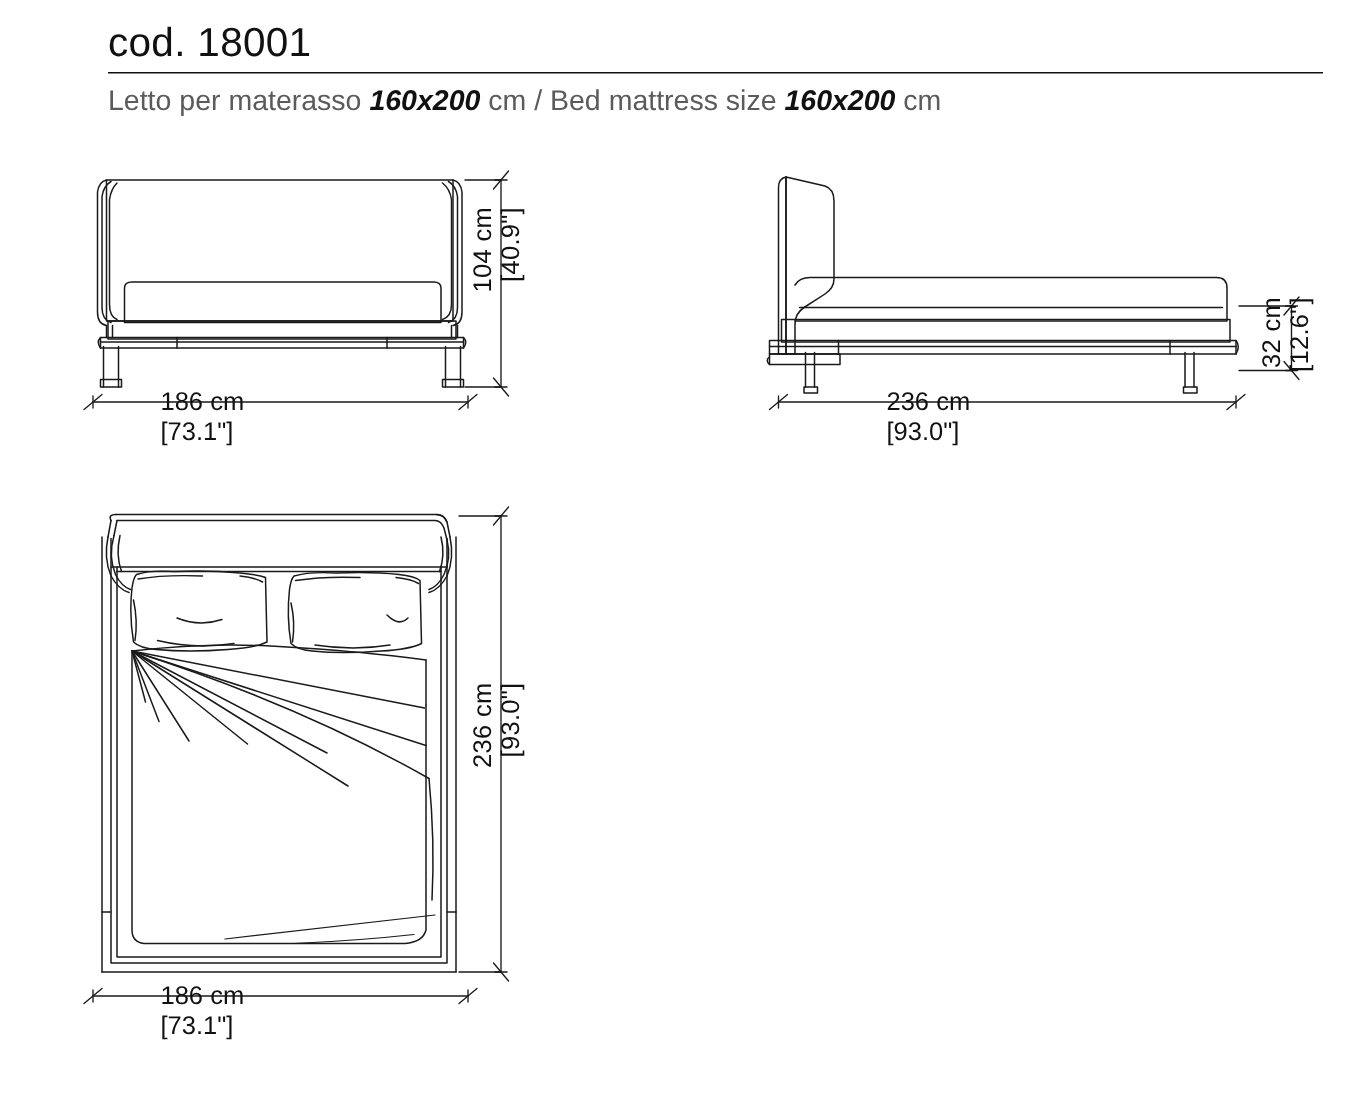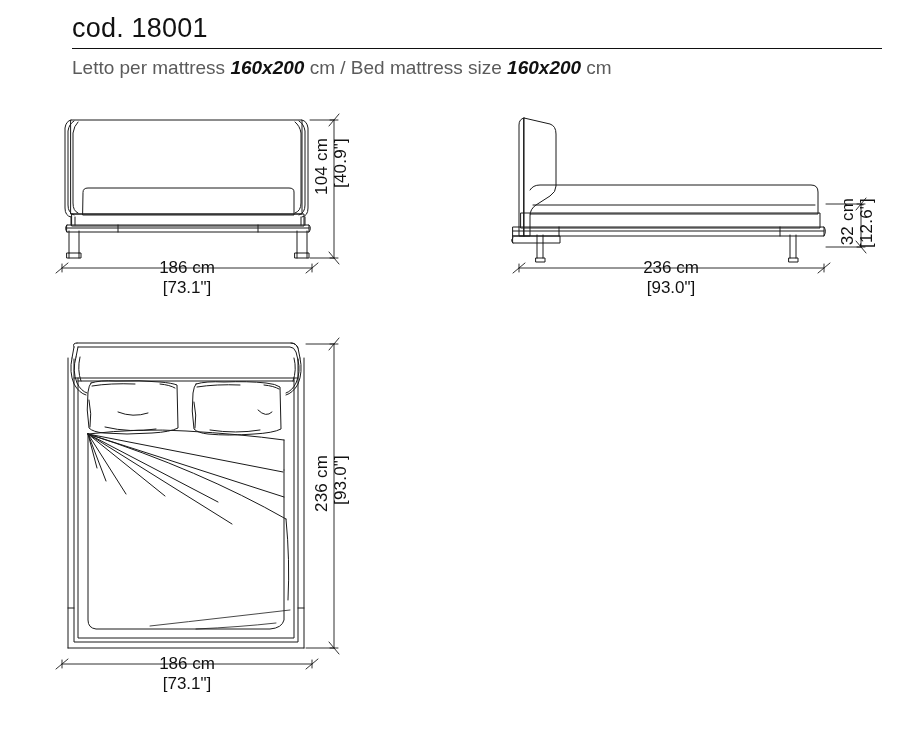--- a/index.html
+++ b/index.html
@@ -64,21 +64,21 @@
     pointer-events: none;
   }
 
   
   .dimlabel {
     position: absolute;
     font-size: 17px;
     color: #111111;
     line-height: 20px;
     white-space: nowrap;
-    text-align: center;
+    text-align: left;
   }
   .dimlabel .l2 { display: block; }
   .vstack {
     position: absolute;
     display: flex;
     flex-direction: row;
     align-items: flex-start;
   }
   .vtext {
     font-size: 17px;
@@ -91,21 +91,21 @@
   }
 </style>
 </head>
 <body>
 
 <div id="sheet">
 
   <div class="hdr">
     <div class="hdr-code">cod. 18001</div>
     <div class="hdr-rule"></div>
-    <div class="hdr-sub"><span>Letto per mattress </span><b>160x200</b><span> cm / Bed mattress size </span><b>160x200</b><span> cm</span></div>
+    <div class="hdr-sub"><span>Letto per materasso </span><b>160x200</b><span> cm / Bed mattress size </span><b>160x200</b><span> cm</span></div>
   </div>
 
   <svg class="draw" viewBox="0 0 914 731" width="914" height="731">
     <g fill="none" stroke="#1a1a1a" stroke-width="1" stroke-linejoin="round" stroke-linecap="round">
 
       <g>
 
         <path d="M71,120 L302,120 L302,214 L71,214 Z"></path>
 
         <path d="M71,120 Q66,121 65,128 L65,208 Q65,216 71,217"></path>

